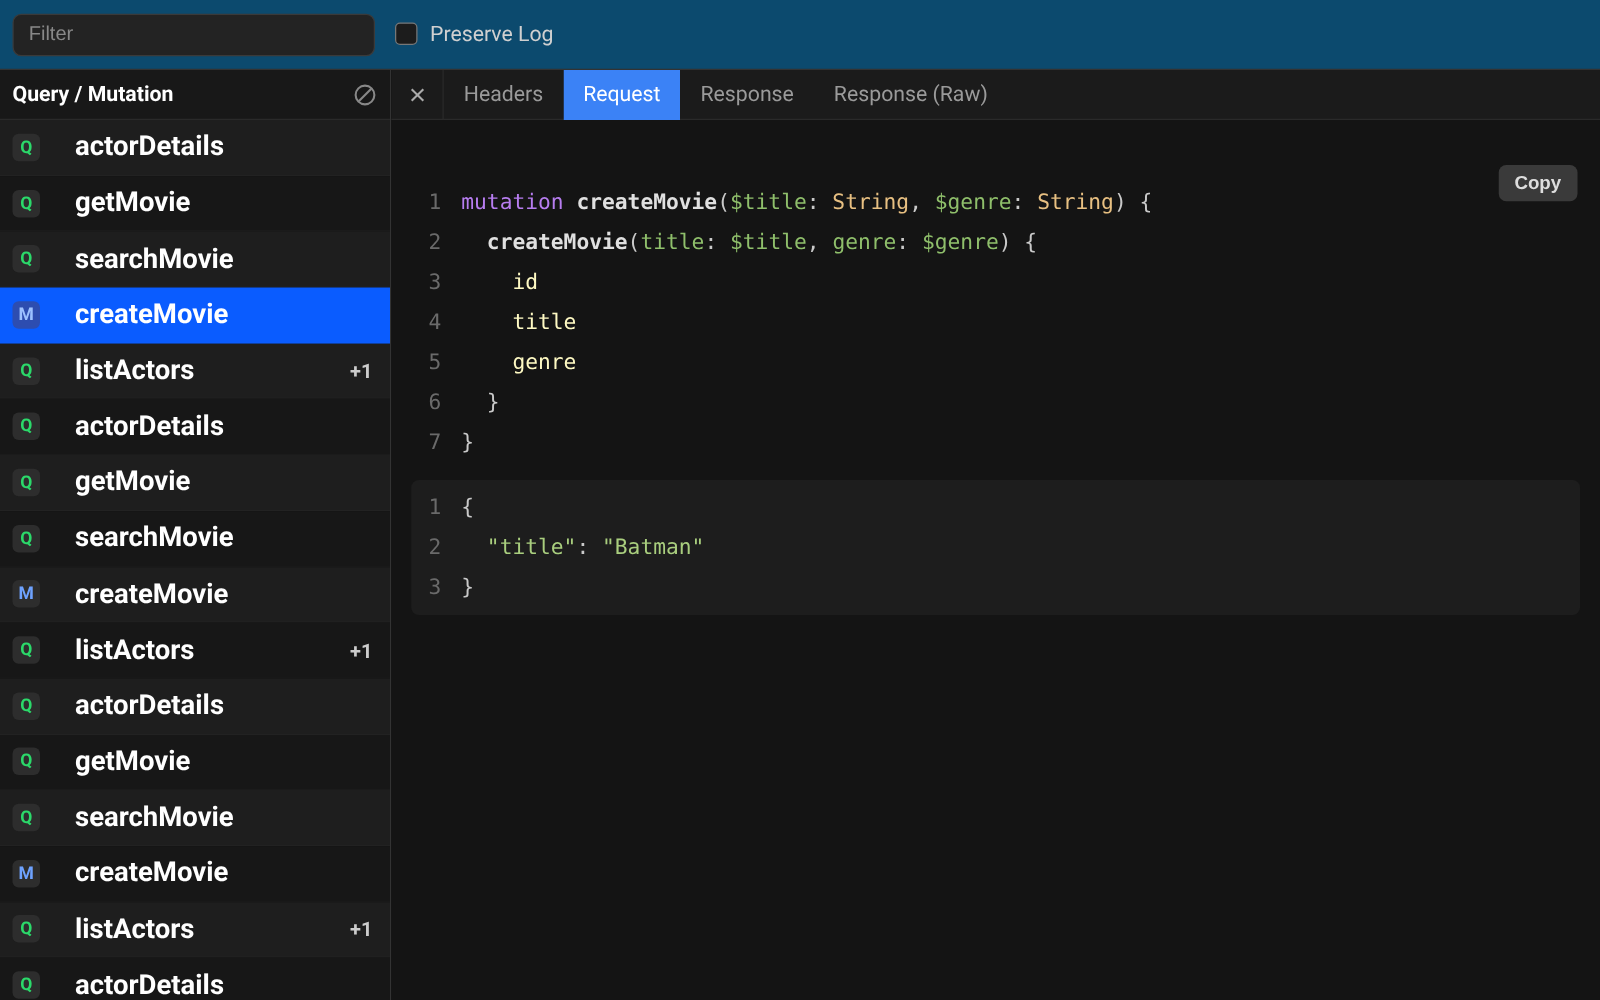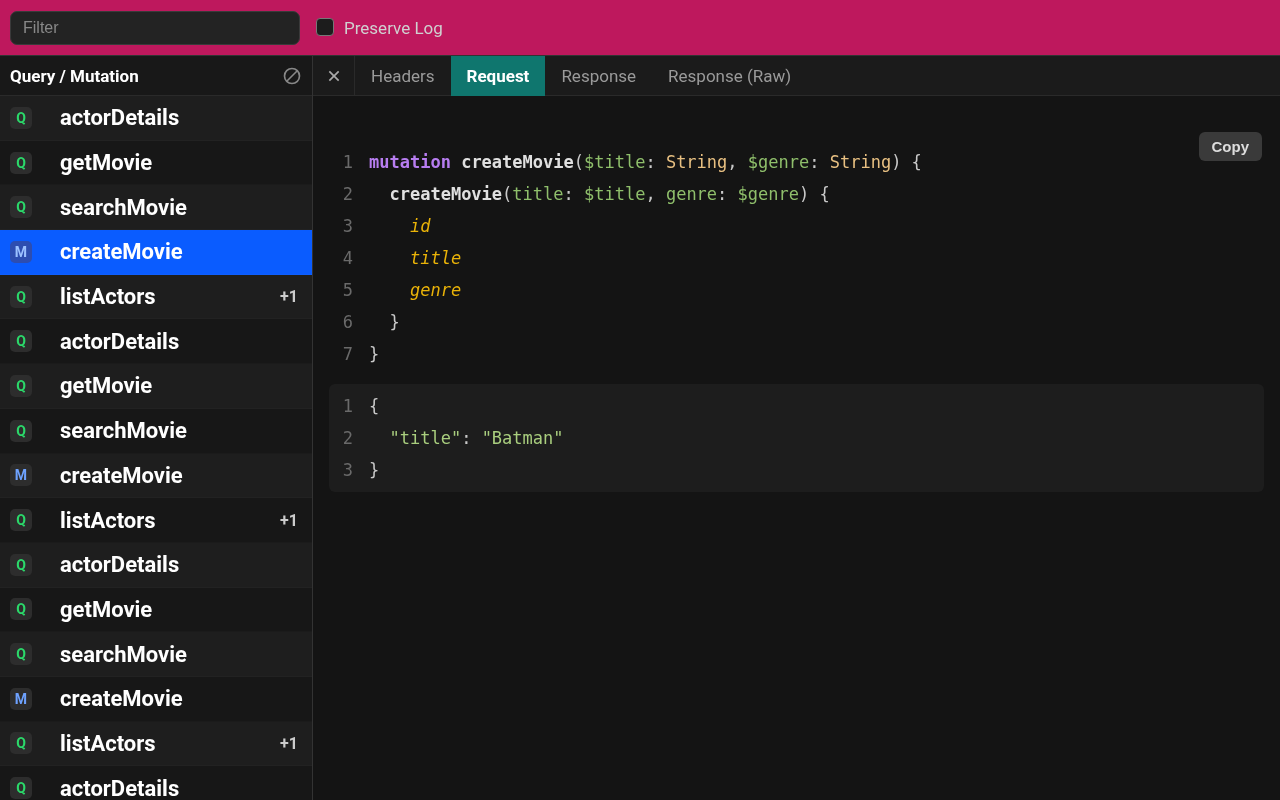--- a/index.html
+++ b/index.html
@@ -7,21 +7,21 @@
     width: 1280px; height: 800px;
     background: #141414;
     font-family: -apple-system, BlinkMacSystemFont, "Segoe UI", Roboto, sans-serif;
     color: #e5e5e5;
     overflow: hidden;
   }
   .top-bar {
     display: flex; align-items: center;
     height: 56px;
     padding: 0 10px;
-    background: #be185d;
+    background: #0c4a6e;
     border-bottom: 1px solid #333;
     gap: 16px;
   }
   .filter-input {
     width: 290px; height: 34px;
     background: #232323;
     border: 1px solid #3a3a3a;
     border-radius: 7px;
     padding: 0 12px;
     color: #ccc;
@@ -112,22 +112,22 @@
   }
   .tab {
     padding: 0 16px;
     height: 40px;
     display: flex; align-items: center;
     font-size: 17px;
     color: #9a9a9a;
     cursor: pointer;
   }
   .tab.active {
-    color: #fff; font-weight: 700;
-    background: #0f766e;
+    color: #fff; font-weight: 400;
+    background: #3b82f6;
   }
   .detail-body {
     flex: 1;
     padding: 18px 16px;
     position: relative;
     overflow-y: auto;
   }
   .copy-btn {
     position: absolute;
     top: 4px; right: 18px;
@@ -153,26 +153,26 @@
   }
   .code-line { display: flex; }
   .ln {
     width: 40px; text-align: right;
     color: #6a6a6a;
     padding-right: 16px;
     user-select: none;
     flex-shrink: 0;
   }
   .cc { white-space: pre; color: #d6d6d6; }
-  .kw { color: #b77df0; font-weight: 700; }
+  .kw { color: #b77df0; font-weight: 400; }
   .fn { color: #e0e0e0; font-weight: 700; }
   .var { color: #8fbf6b; }
   .ty { color: #e8c082; }
   .pn { color: #c9c9c9; }
-  .fld { color: #eab308; font-style: italic; }
+  .fld { color: #fef9c3; }
   .str { color: #a9ce7e; }
   .key { color: #a9ce7e; }
 </style>
 </head>
 <body>
 
 <div class="top-bar">
   <input class="filter-input" placeholder="Filter" style="">
   <label class="preserve-wrap">
     <span class="checkbox"></span>

